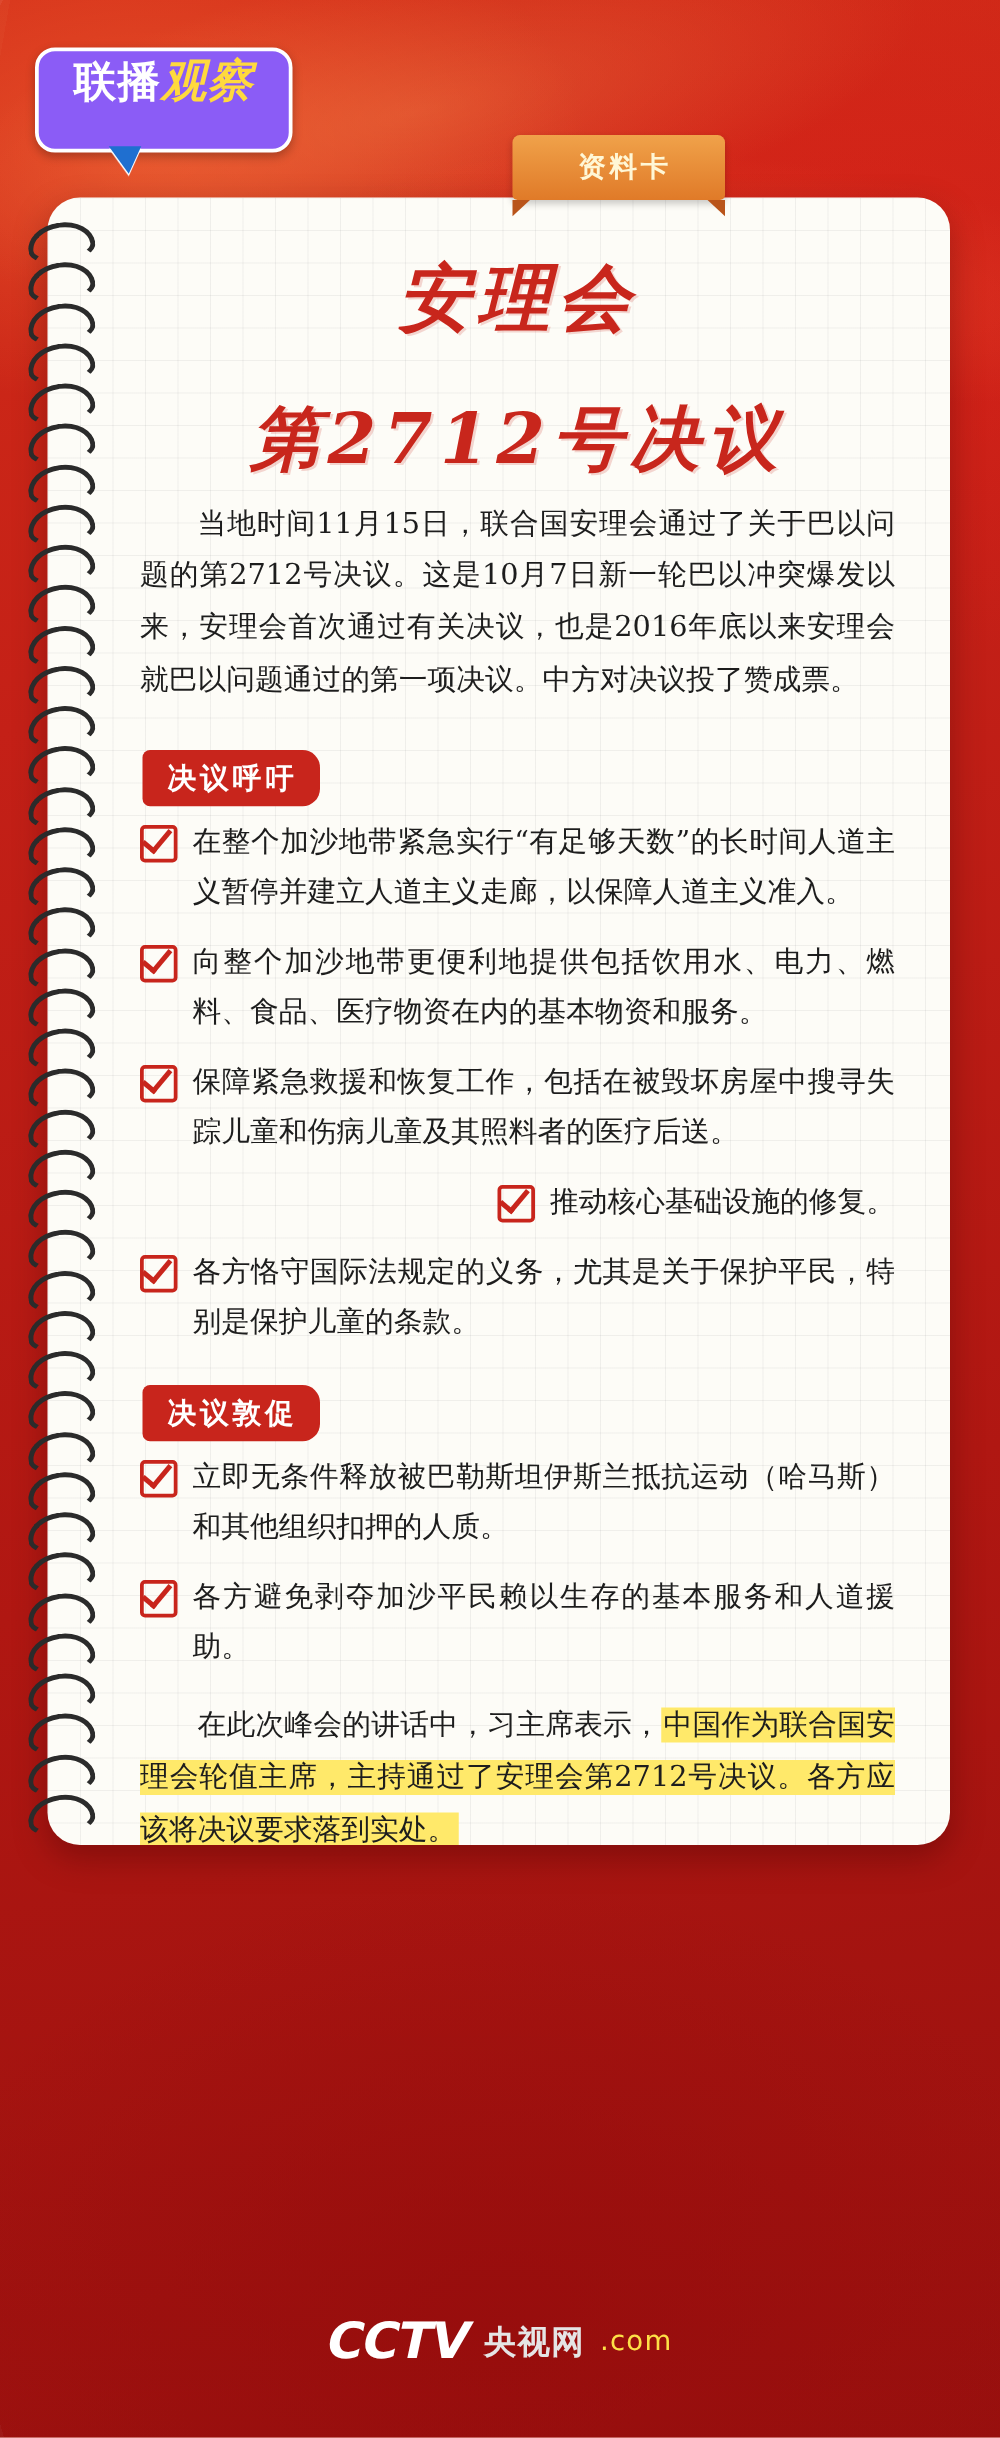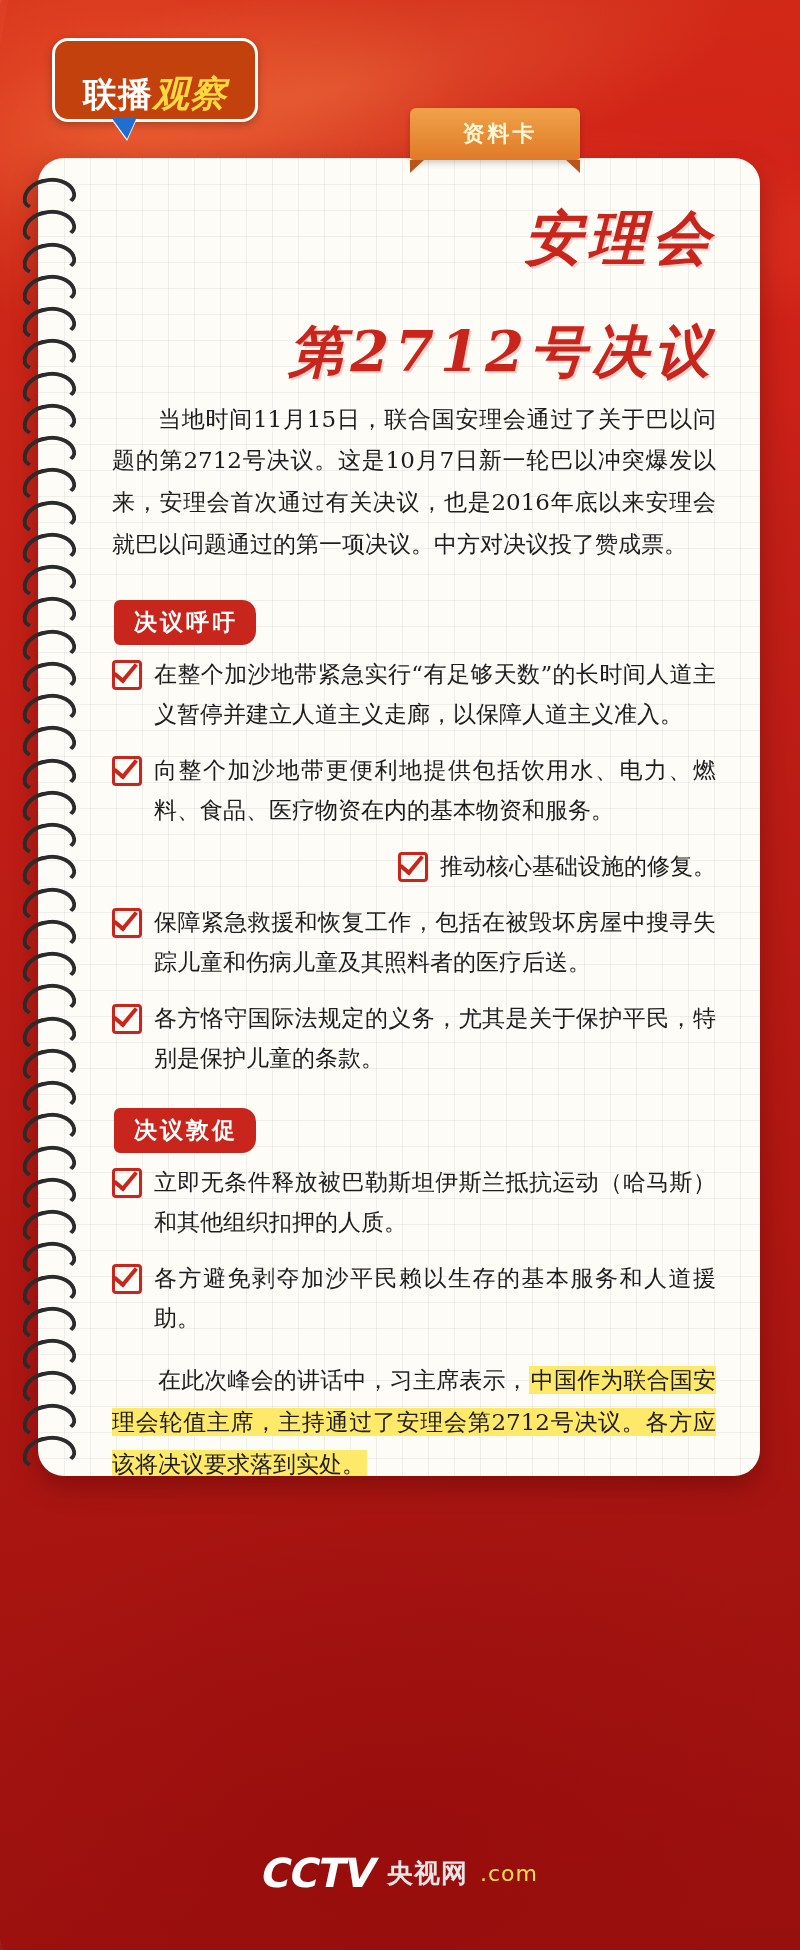--- a/index.html
+++ b/index.html
@@ -50,29 +50,28 @@
     transform: rotate(8deg);
   }
 
   
   .logo-badge {
     position: absolute;
     left: 28px;
     top: 38px;
     width: 200px;
     height: 78px;
-    background: #c2410c;
+    background: #8b5cf6;
     border: 3px solid #ffffff;
     border-radius: 16px;
     box-shadow: 0 3px 8px rgba(0,0,0,0.25);
     display: flex;
-    align-items: flex-end;
+    align-items: flex-start;
     justify-content: center;
     z-index: 5;
-    margin-left: 24px;
   }
   .logo-badge:after {
     content: "";
     position: absolute;
     bottom: -20px;
     left: 56px;
     width: 0; height: 0;
     border-left: 16px solid transparent;
     border-right: 10px solid transparent;
     border-top: 22px solid #1f6fd0;
@@ -170,21 +169,21 @@
     height: 27px;
     border: 4px solid #2b2b2b;
     border-radius: 50% 50% 46% 46% / 62% 62% 38% 38%;
     border-bottom-color: transparent;
     transform: rotate(-8deg);
     background: transparent;
   }
 
   
   .title-wrap {
-    text-align: right;
+    text-align: center;
     margin-top: 12px;
     margin-bottom: 10px;
   }
   .title-line {
     font-family: "DejaVu Serif", serif;
     font-weight: bold;
     font-style: italic;
     color: #c8261c;
     letter-spacing: 6px;
     line-height: 1.18;
@@ -326,25 +325,25 @@
       <div class="item">
         <span class="check"></span>
         <span class="item-text">在整个加沙地带紧急实行“有足够天数”的长时间人道主义暂停并建立人道主义走廊，以保障人道主义准入。</span>
       </div>
       <div class="item">
         <span class="check"></span>
         <span class="item-text">向整个加沙地带更便利地提供包括饮用水、电力、燃料、食品、医疗物资在内的基本物资和服务。</span>
       </div>
       <div class="item">
         <span class="check"></span>
+        <span class="item-text">保障紧急救援和恢复工作，包括在被毁坏房屋中搜寻失踪儿童和伤病儿童及其照料者的医疗后送。</span>
+      </div>
+      <div class="item">
+        <span class="check"></span>
         <span class="item-text">推动核心基础设施的修复。</span>
-      </div>
-      <div class="item">
-        <span class="check"></span>
-        <span class="item-text">保障紧急救援和恢复工作，包括在被毁坏房屋中搜寻失踪儿童和伤病儿童及其照料者的医疗后送。</span>
       </div>
     </div>
 
     <div>
       <div class="item">
         <span class="check"></span>
         <span class="item-text">各方恪守国际法规定的义务，尤其是关于保护平民，特别是保护儿童的条款。</span>
       </div>
     </div>
 

